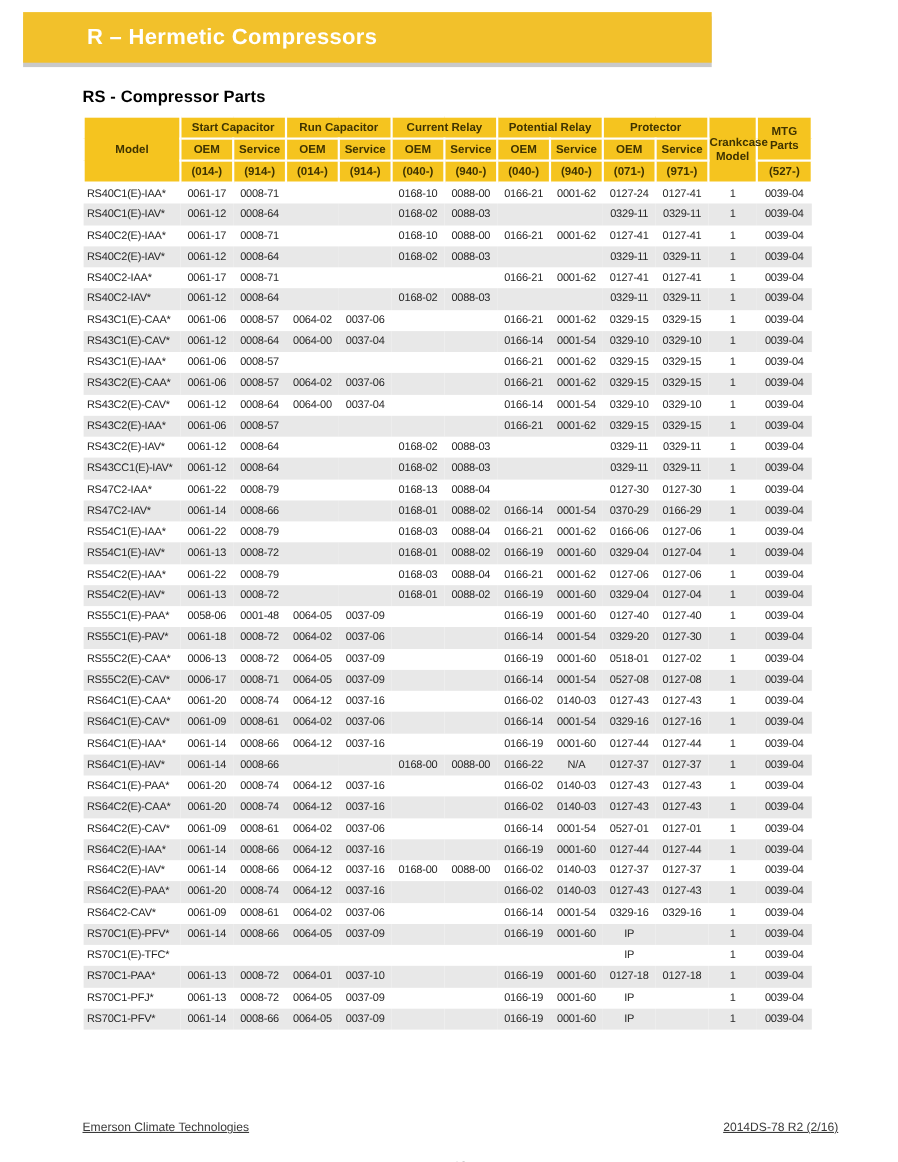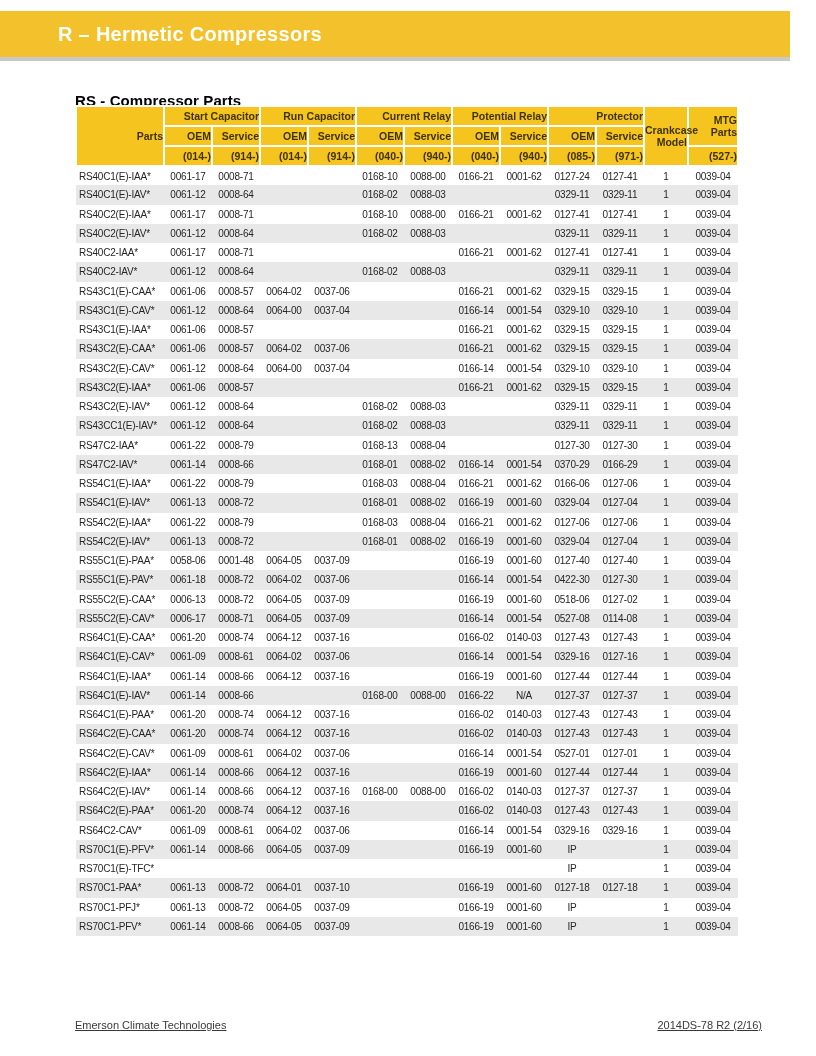--- a/index.html
+++ b/index.html
@@ -12,54 +12,53 @@
   * { margin: 0; padding: 0; box-sizing: border-box; }
   html, body { background: #ffffff; }
   body {
     width: 816px; height: 1056px;
     position: relative;
     font-family: "Liberation Sans", sans-serif;
     color: #262626;
     overflow: hidden;
   }
   .banner {
-    position: absolute; left: 0; top: 11px;
-    width: 790px; height: 46px;
+    position: absolute; left: 21px; top: 11px;
+    width: 626px; height: 46px;
     background: var(--banner_bg);
     box-shadow: 0 4px 0 rgba(120,120,120,0.40);
   }
   .banner h1 {
     color: #ffffff;
     font-size: 20px;
     font-weight: bold;
     line-height: 46px;
     padding-left: 58px;
     letter-spacing: 0.3px;
   }
   .section-title {
     position: absolute; left: 75px; top: 80px;
     font-size: 15px; font-weight: bold; color: #000000;
     letter-spacing: 0.1px;
-    margin-top: 12px;
   }
   table.parts {
     position: absolute; left: 75px; top: 105px;
     width: 662px;
     border-collapse: collapse;
     table-layout: fixed;
   }
   thead th {
     background: var(--header_bg);
     color: var(--header_text);
     font-size: 10.5px;
     font-weight: bold;
     border: 2px solid #ffffff;
     padding: 1px 0;
     height: 20px;
-    text-align: right;
+    text-align: center;
     vertical-align: middle;
     line-height: 1.15;
   }
   tbody td {
     font-size: 10px;
     color: #262626;
     text-align: center;
     vertical-align: middle;
     height: 19.25px;
     padding: 0 1px;
@@ -103,21 +102,21 @@
       <col style="width:48px">
     <col style="width:48px">
       <col style="width:48px">
     <col style="width:48px">
       <col style="width:48px">
     <col style="width:44px">
     <col style="width:50px">
   </colgroup>
   <thead>
     <tr>
-      <th rowspan="3">Parts</th>
+      <th rowspan="3">Model</th>
       <th colspan="2">Start Capacitor</th>
       <th colspan="2">Run Capacitor</th>
       <th colspan="2">Current Relay</th>
       <th colspan="2">Potential Relay</th>
       <th colspan="2">Protector</th>
       <th rowspan="3">Crankcase Model</th>
       <th rowspan="2">MTG Parts</th>
     </tr>
     <tr>
       <th>OEM</th>
@@ -133,21 +132,21 @@
     </tr>
     <tr>
       <th>(014-)</th>
       <th>(914-)</th>
       <th>(014-)</th>
       <th>(914-)</th>
       <th>(040-)</th>
       <th>(940-)</th>
       <th>(040-)</th>
       <th>(940-)</th>
-      <th>(085-)</th>
+      <th>(071-)</th>
       <th>(971-)</th>
       <th>(527-)</th>
     </tr>
   </thead>
   <tbody id="table-body">
       <tr>
         <td class="model">RS40C1(E)-IAA*</td>
         <td class="val">0061-17</td>
         <td class="val">0008-71</td>
         <td class="val"></td>
@@ -464,52 +463,52 @@
       <tr>
         <td class="model">RS55C1(E)-PAV*</td>
         <td class="val">0061-18</td>
         <td class="val">0008-72</td>
         <td class="val">0064-02</td>
         <td class="val">0037-06</td>
         <td class="val"></td>
         <td class="val"></td>
         <td class="val">0166-14</td>
         <td class="val">0001-54</td>
-        <td class="val">0422-30</td>
+        <td class="val">0329-20</td>
         <td class="val">0127-30</td>
         <td class="val">1</td>
         <td class="val">0039-04</td>
       </tr>
       <tr>
         <td class="model">RS55C2(E)-CAA*</td>
         <td class="val">0006-13</td>
         <td class="val">0008-72</td>
         <td class="val">0064-05</td>
         <td class="val">0037-09</td>
         <td class="val"></td>
         <td class="val"></td>
         <td class="val">0166-19</td>
         <td class="val">0001-60</td>
-        <td class="val">0518-06</td>
+        <td class="val">0518-01</td>
         <td class="val">0127-02</td>
         <td class="val">1</td>
         <td class="val">0039-04</td>
       </tr>
       <tr>
         <td class="model">RS55C2(E)-CAV*</td>
         <td class="val">0006-17</td>
         <td class="val">0008-71</td>
         <td class="val">0064-05</td>
         <td class="val">0037-09</td>
         <td class="val"></td>
         <td class="val"></td>
         <td class="val">0166-14</td>
         <td class="val">0001-54</td>
         <td class="val">0527-08</td>
-        <td class="val">0114-08</td>
+        <td class="val">0127-08</td>
         <td class="val">1</td>
         <td class="val">0039-04</td>
       </tr>
       <tr>
         <td class="model">RS64C1(E)-CAA*</td>
         <td class="val">0061-20</td>
         <td class="val">0008-74</td>
         <td class="val">0064-12</td>
         <td class="val">0037-16</td>
         <td class="val"></td>

